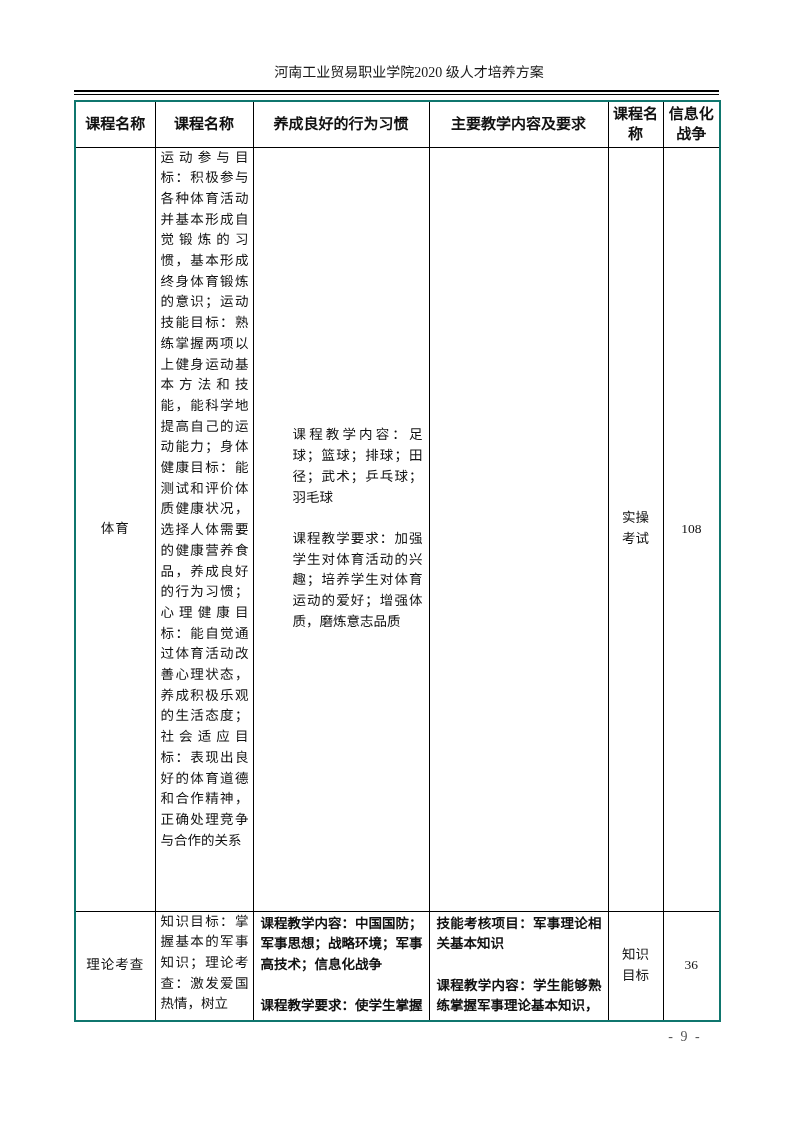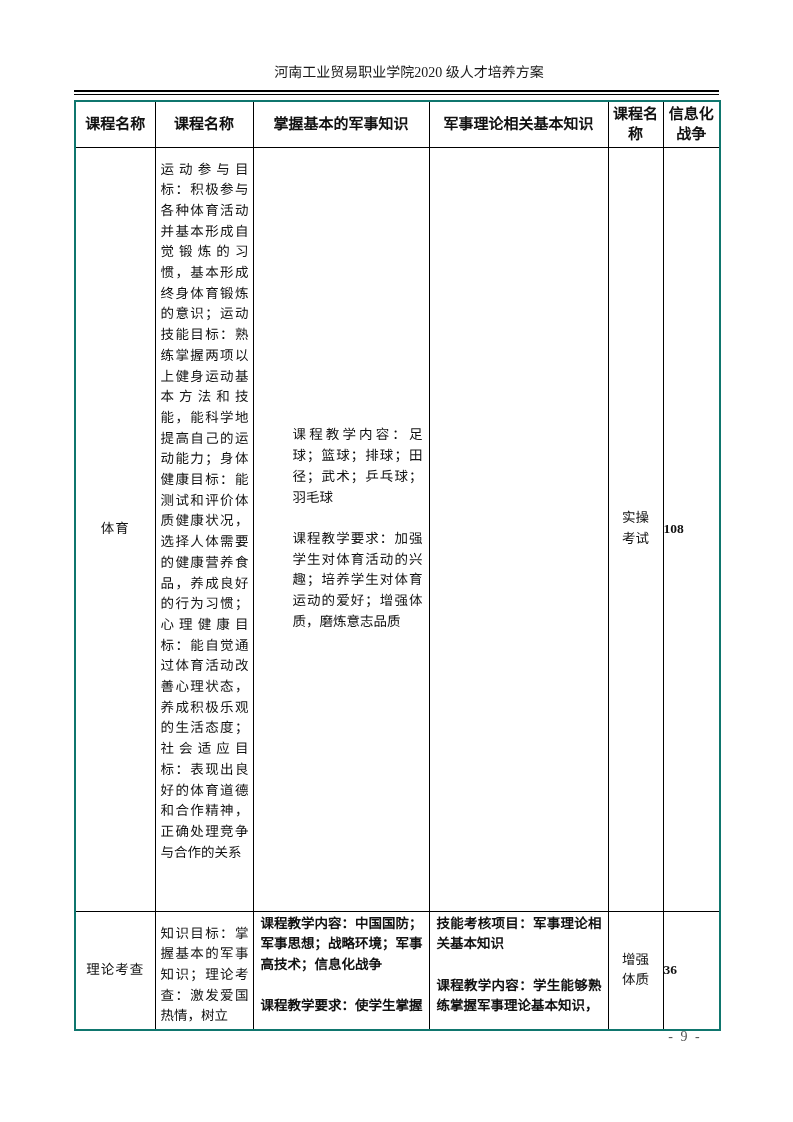--- a/index.html
+++ b/index.html
@@ -44,34 +44,34 @@
     font-size: 15px; font-weight: bold;
     text-align: center; line-height: 20px;
     padding: 2px 1px;
   }
   tr.hdr-row { height: 46px; }
   tr.row-1 { height: 764px; }
   tr.row-2 { height: 110px; }
 
   td.c-name { text-align: center; vertical-align: middle; letter-spacing: 1px; }
   td.c-obj {
-    vertical-align: top; padding: 12px 4px 2px 5px;
+    vertical-align: top; padding: 1px 4px 2px 5px;
     text-align: justify; text-align-last: left;
-    word-break: break-all; white-space: pre-line;
+    word-break: break-all; white-space: pre-line; font-family: Liberation Mono, monospace;
   }
   td.c-content, td.c-assess {
     padding: 2px 6px 2px 7px;
     text-align: justify; text-align-last: left;
     word-break: break-all; white-space: pre-line;
   }
   td.v-mid { vertical-align: middle; padding-left: 39px; }
   td.v-top { vertical-align: top; font-weight: bold; }
   td.c-method { text-align: center; vertical-align: middle; }
   td.c-method .wrap2 { display: inline-block; width: 29px; word-break: break-all; text-align: center; }
-  td.c-hours { vertical-align: middle; font-weight: bold; }
+  td.c-hours { text-align: center; vertical-align: middle; }
 
   
   .page-footer {
     position: absolute; top: 1029px; left: 655px; width: 60px;
     text-align: center; font-size: 14px; color: #555;
     letter-spacing: 2px;
   }
 </style>
 </head>
 <body>
@@ -91,22 +91,22 @@
         <col style="width:98px">
         <col style="width:176px">
       <col style="width:179px">
         <col style="width:55px">
         <col style="width:57px">
     </colgroup>
     <thead>
       <tr class="hdr-row">
         <th>课程名称</th>
         <th>课程名称</th>
-        <th>掌握基本的军事知识</th>
-        <th>军事理论相关基本知识</th>
+        <th>养成良好的行为习惯</th>
+        <th>主要教学内容及要求</th>
         <th>课程名称</th>
         <th>信息化战争</th>
       </tr>
     </thead>
     <tbody>
       <tr class="row-1">
         <td class="c-name">体育</td>
         <td class="c-obj">运动参与目标：积极参与各种体育活动并基本形成自觉锻炼的习惯，基本形成终身体育锻炼的意识；运动技能目标：熟练掌握两项以上健身运动基本方法和技能，能科学地提高自己的运动能力；身体健康目标：能测试和评价体质健康状况，选择人体需要的健康营养食品，养成良好的行为习惯；心理健康目标：能自觉通过体育活动改善心理状态，养成积极乐观的生活态度；社会适应目标：表现出良好的体育道德和合作精神，正确处理竞争与合作的关系</td>
         <td class="c-content v-mid">课程教学内容：足球；篮球；排球；田径；武术；乒乓球；羽毛球
 
@@ -117,21 +117,21 @@
       </tr>
       <tr class="row-2">
         <td class="c-name">理论考查</td>
         <td class="c-obj">知识目标：掌握基本的军事知识；理论考查：激发爱国热情，树立</td>
         <td class="c-content v-top">课程教学内容：中国国防；军事思想；战略环境；军事高技术；信息化战争
 
 课程教学要求：使学生掌握</td>
         <td class="c-assess v-top">技能考核项目：军事理论相关基本知识
 
 课程教学内容：学生能够熟练掌握军事理论基本知识，</td>
-        <td class="c-method"><span class="wrap2">增强体质</span></td>
+        <td class="c-method"><span class="wrap2">知识目标</span></td>
         <td class="c-hours">36</td>
       </tr>
     </tbody>
   </table>
 
   <div class="page-footer">- 9 -</div>
 
 </div>
 
 </body></html>

